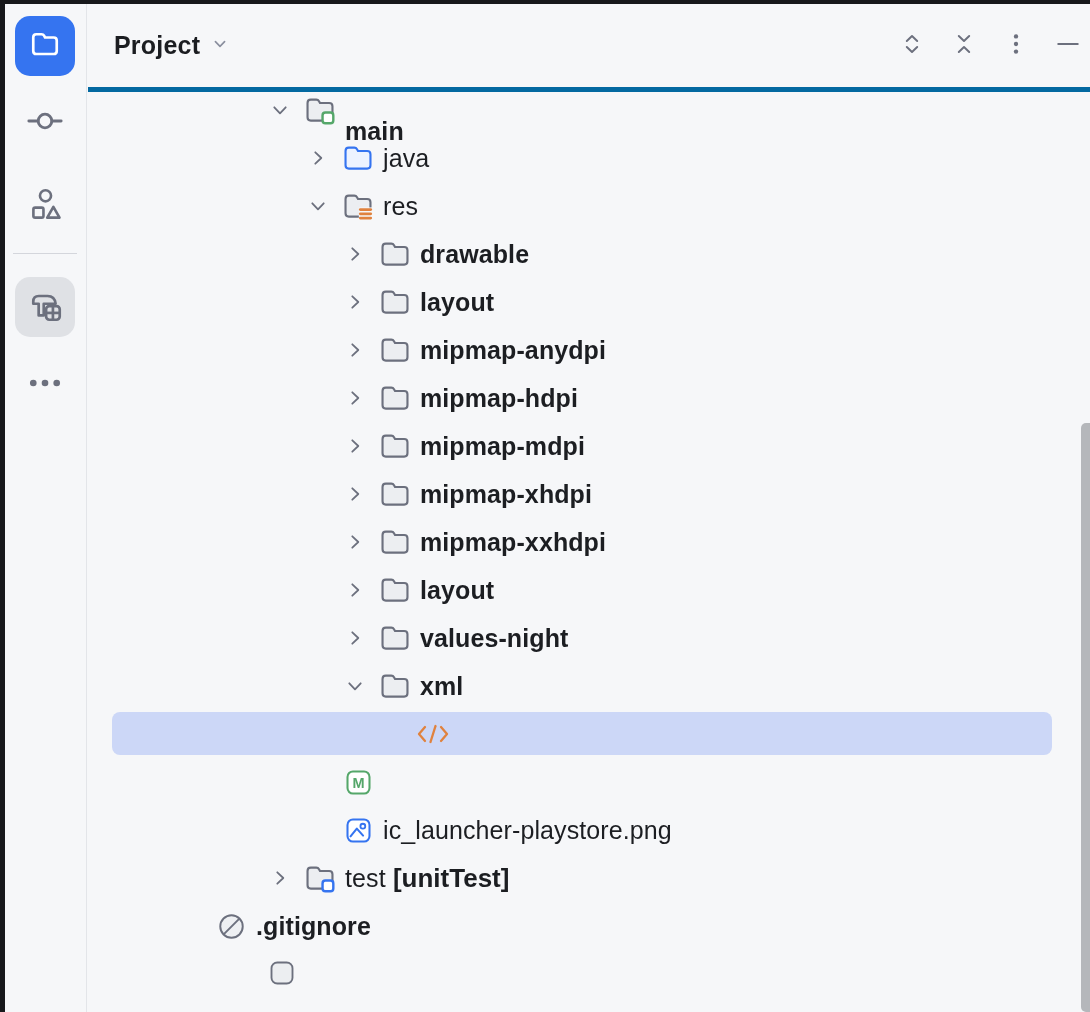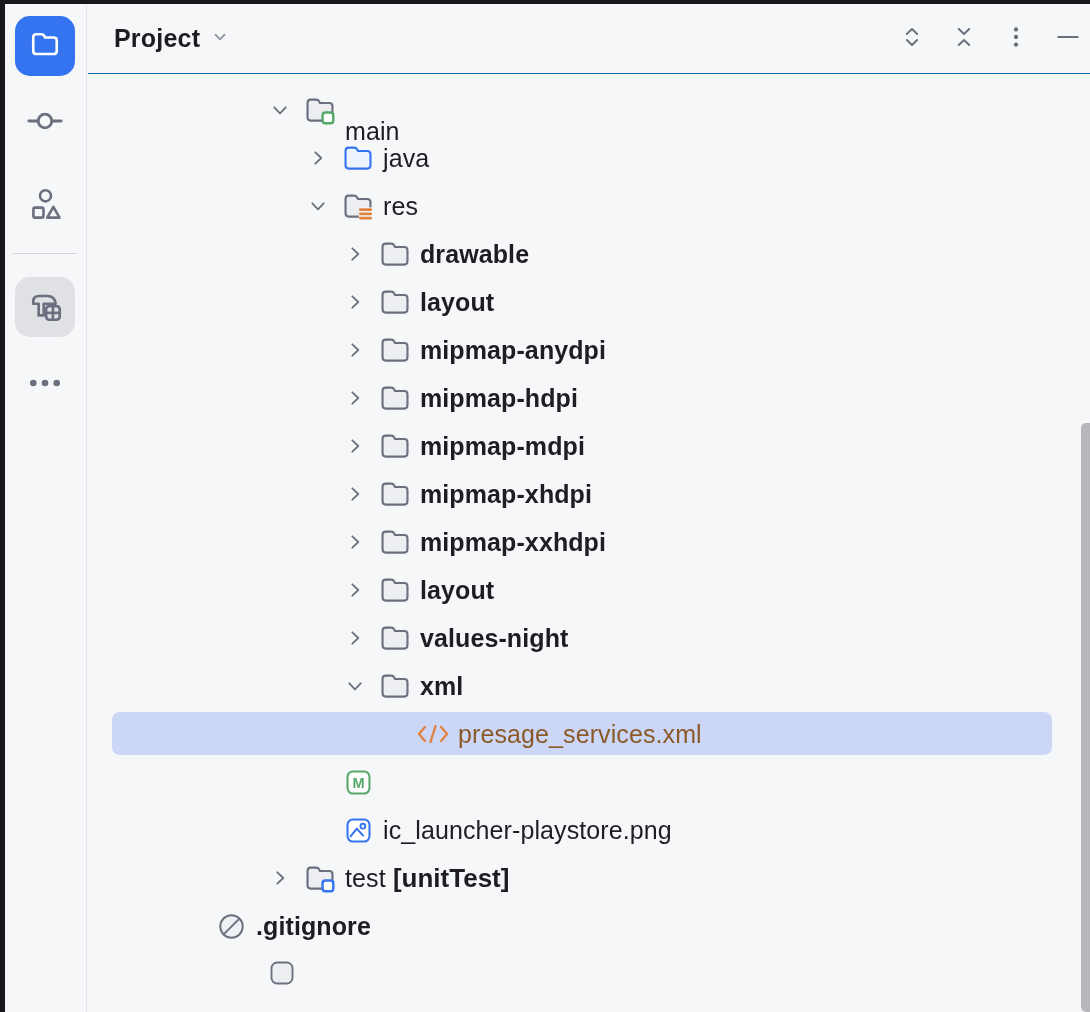--- a/index.html
+++ b/index.html
@@ -15,35 +15,35 @@
 
   
   .sidebar { position:absolute; left:5px; top:4px; width:82px; bottom:0; background:#f6f7f9; border-right:1px solid #e3e5e9; }
   .sb-btn { position:absolute; left:10px; width:60px; height:60px; display:flex; align-items:center; justify-content:center; border-radius:15px; cursor:pointer; }
   .sb-btn.accent { background:#3574f0; }
   .sb-btn.active { background:#dfe1e5; }
   .sb-sep { position:absolute; top:249px; left:8px; width:64px; height:1px; background:#d4d6dc; }
 
   
   .main { position:absolute; left:88px; top:4px; right:0; bottom:0; background:#f6f7f9; }
-  .header { height:70px; border-bottom:1px solid #0369a1; display:flex; align-items:center; padding:0 8px 0 26px; }
+  .header { height:88px; border-bottom:5px solid #0369a1; display:flex; align-items:center; padding:0 8px 0 26px; }
   .title-group { display:flex; align-items:center; gap:9px; cursor:pointer; }
   .title { font-size:25px; font-weight:700; color:#1b1d21; letter-spacing:.2px; }
   .toolbar { margin-left:auto; display:flex; align-items:center; gap:24px; }
   .tb-btn { width:28px; height:28px; display:flex; align-items:center; justify-content:center; cursor:pointer; }
 
   
   .tree { position:absolute; left:0; right:0; top:82px; bottom:0; overflow:hidden; }
   .row { height:48px; display:flex; align-items:center; position:relative; cursor:pointer; }
   .row > * { position:relative; z-index:1; }
   .chev { width:30px; height:30px; flex:0 0 30px; display:flex; align-items:center; justify-content:center; }
   .ric  { width:34px; height:34px; flex:0 0 34px; margin-left:8px; display:flex; align-items:center; justify-content:center; }
   .label { margin-left:8px; font-size:25px; color:#1c1e22; white-space:pre; letter-spacing:.1px; }
   .suffix { font-size:26px; font-weight:700; white-space:pre; }
-  .bold { font-weight:400;margin-top:43px; }
+  .bold { font-weight:700;margin-top:43px; }
   .lvl0 { padding-left:88px;font-weight:bold; }
   .lvl1 { padding-left:177px; }
   .lvl2 { padding-left:215px; }
   .lvl3 { padding-left:252px;font-weight:bold; }
   .lvl4 { padding-left:290px; }
   .row.selected::before {
     content:""; position:absolute; left:24px; right:38px; top:2px; bottom:3px;
     background:#ccd7f7; border-radius:8px; z-index:0;
   }
   .row.selected .label { color:#8a5a28; }
@@ -323,21 +323,20 @@
   </div>
       <div class="row lvl4 selected">
     <span class="chev"></span>
     <span class="ric">
           <svg width="34" height="26" viewBox="0 0 34 26" fill="none" stroke="#e0823e" stroke-width="2.3" stroke-linecap="round" stroke-linejoin="round">
             <polyline points="9,6 3,13 9,20"></polyline>
             <polyline points="25,6 31,13 25,20"></polyline>
             <line x1="19.5" y1="5" x2="14.5" y2="21"></line>
           </svg>
         </span>
-    <span class="label">presage_services.xml</span>
 
   </div>
       <div class="row lvl2">
     <span class="chev"></span>
     <span class="ric">
           <svg width="29" height="29" viewBox="0 0 24 24">
             <rect x="2.9" y="2.9" width="18.2" height="18.2" rx="4.5" fill="#fff" stroke="#55a76a" stroke-width="1.7"></rect>
             <text x="12" y="16.3" text-anchor="middle" font-family="Liberation Sans, sans-serif" font-size="12" font-weight="700" fill="#55a76a">M</text>
           </svg>
         </span>

